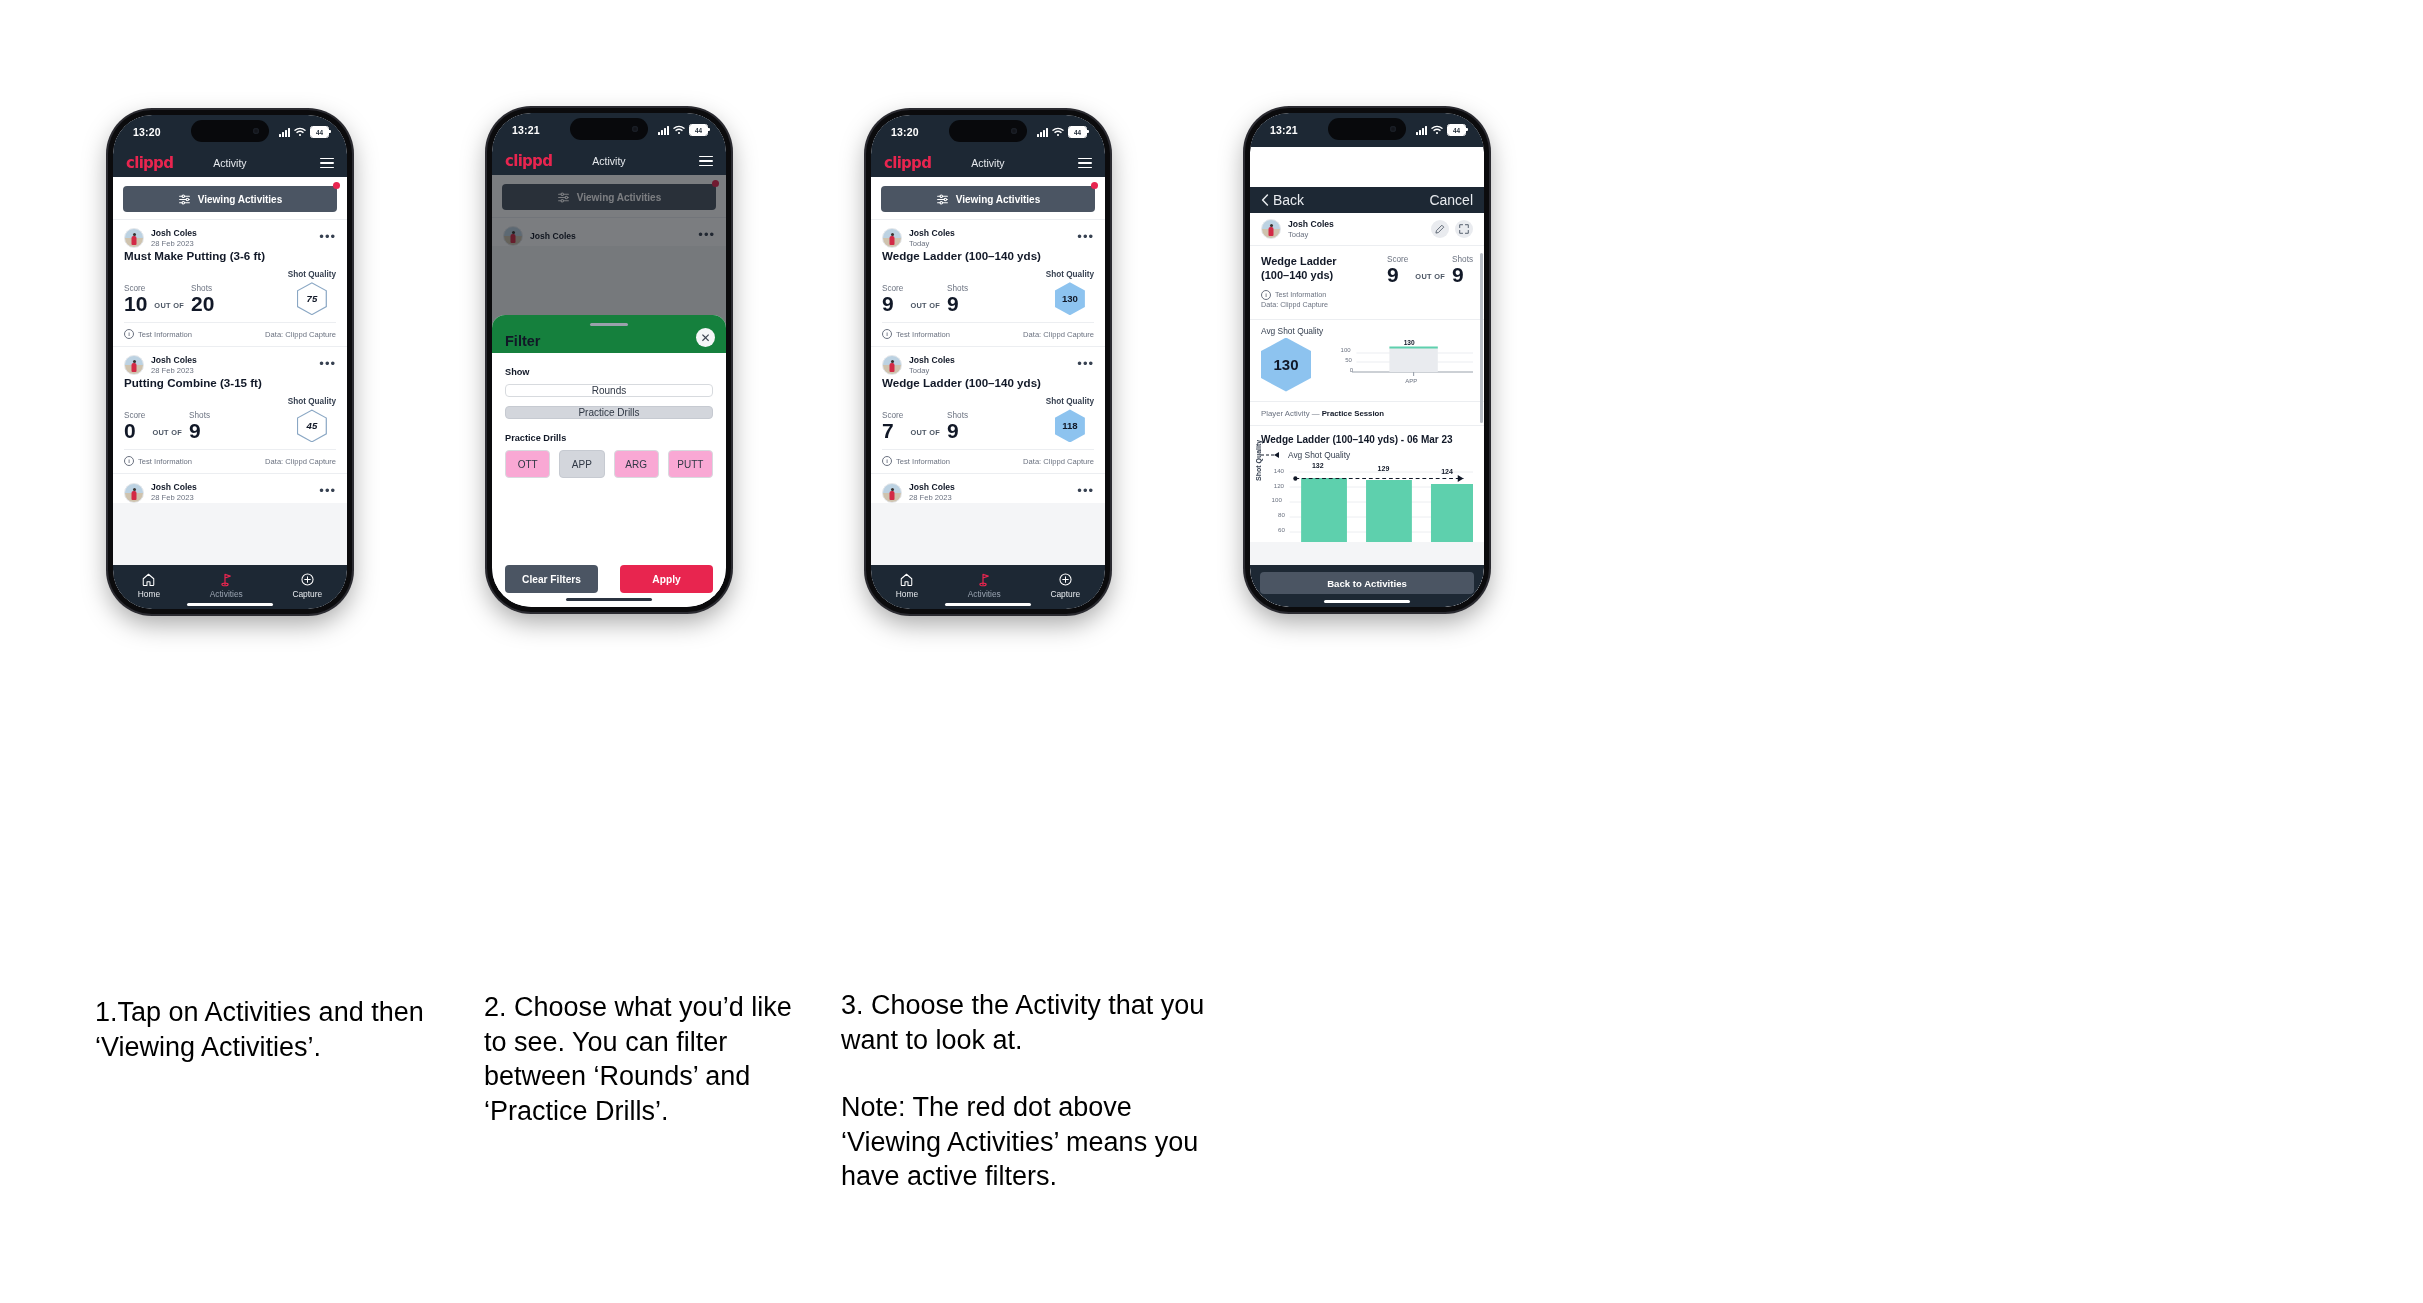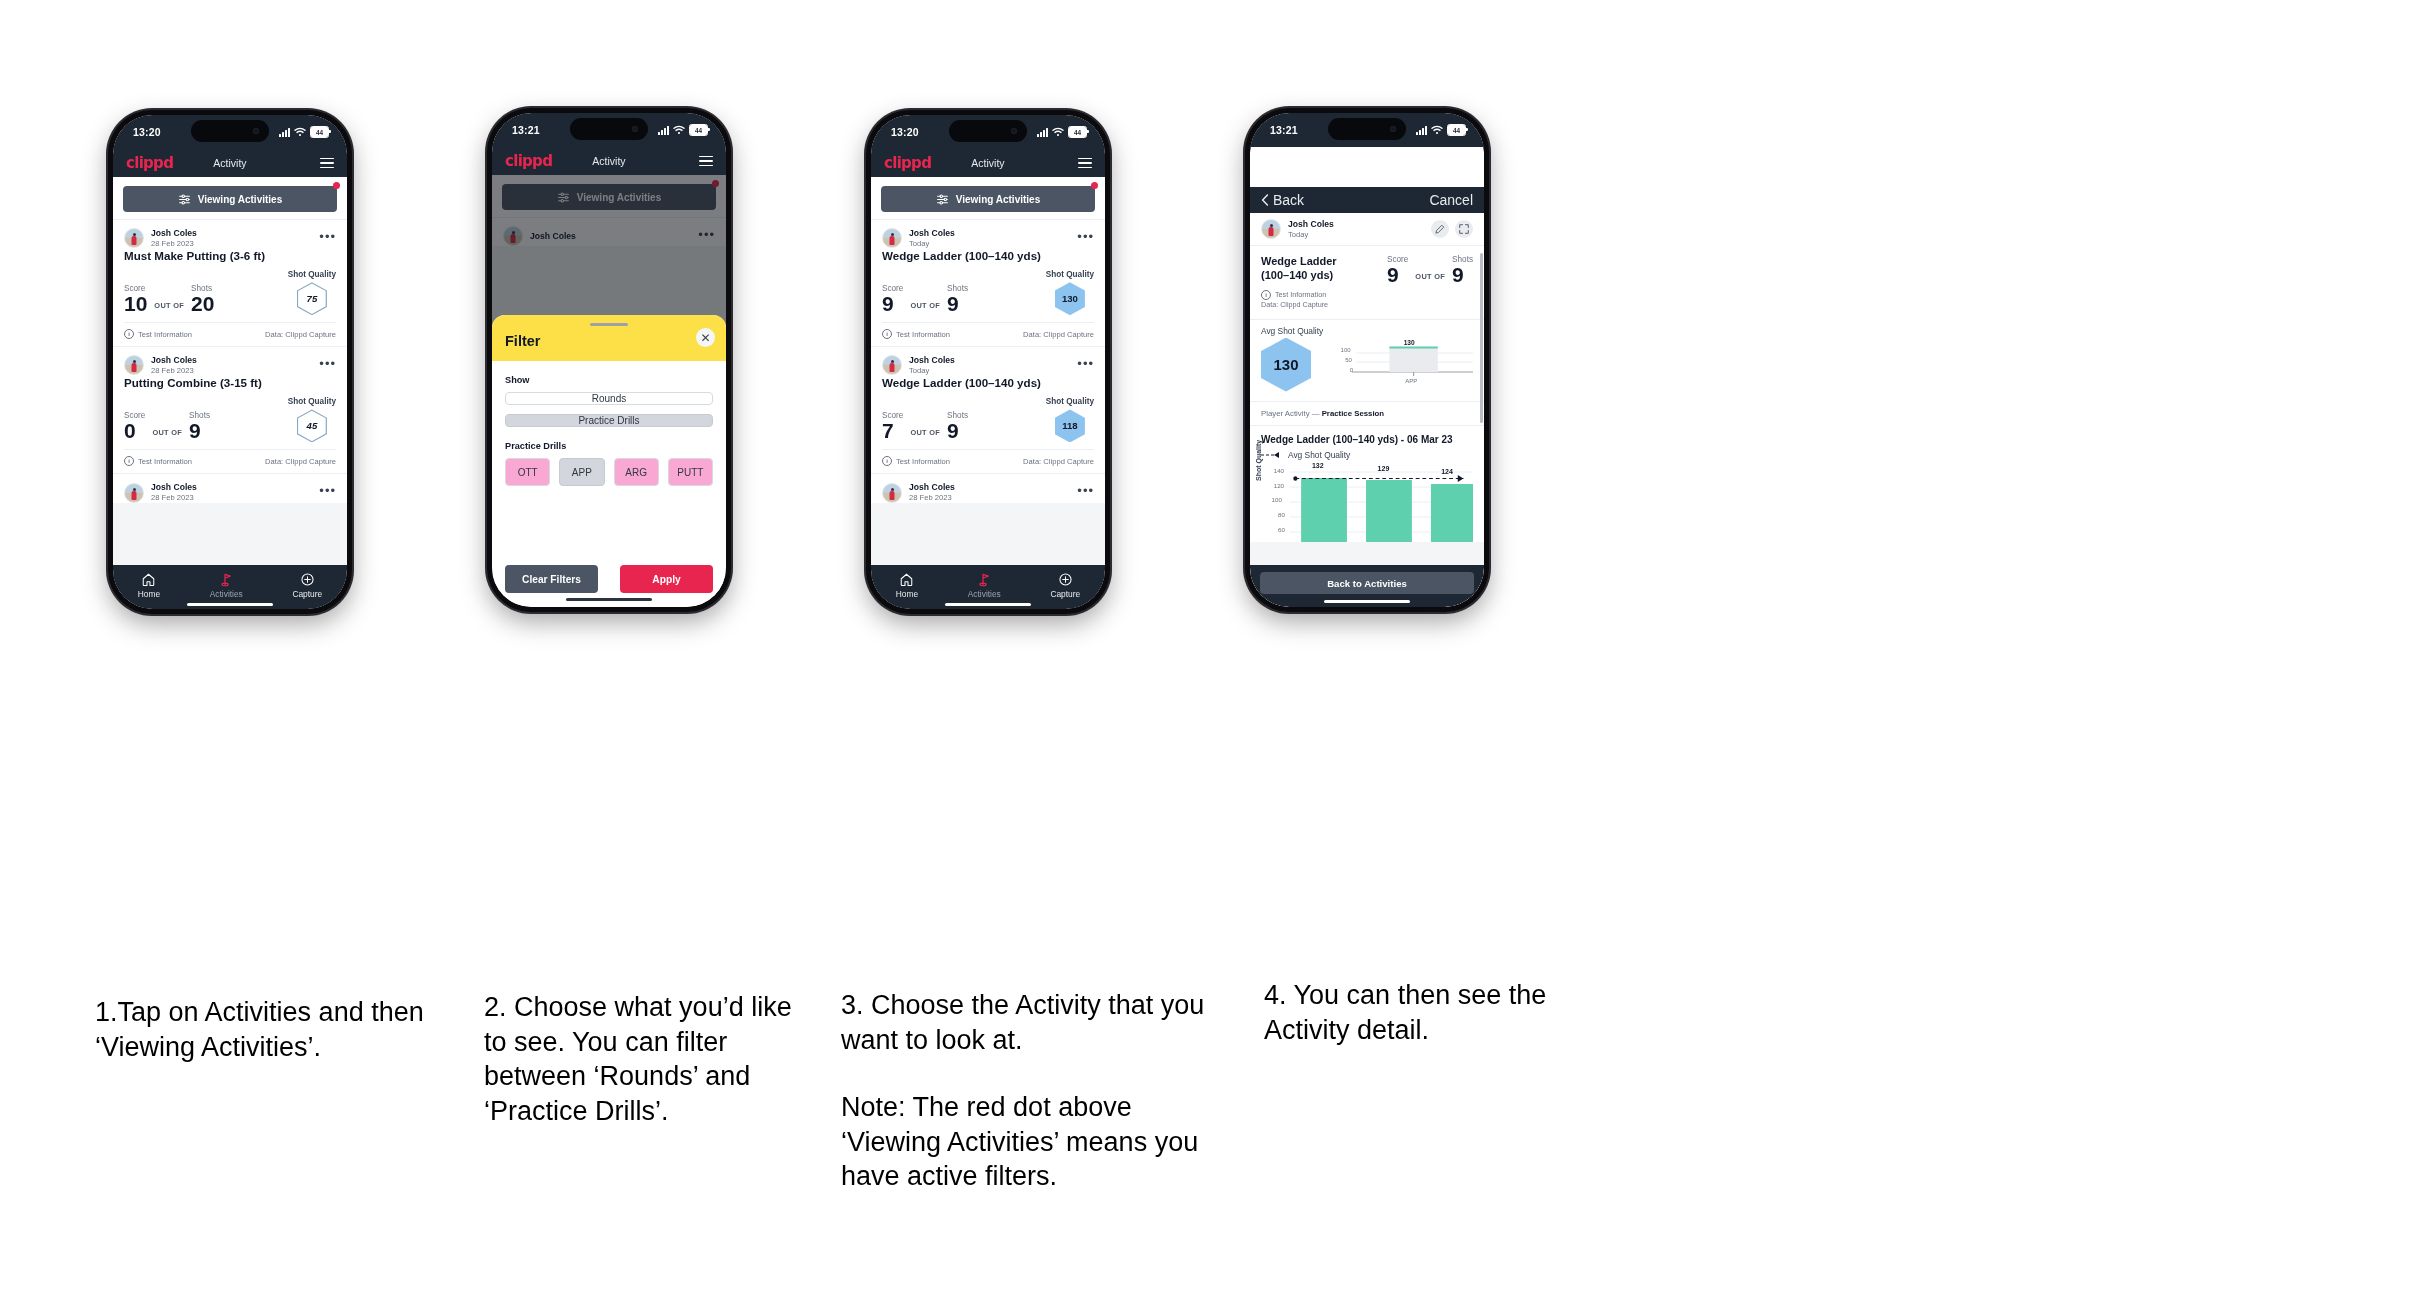--- a/index.html
+++ b/index.html
@@ -88,21 +88,21 @@
           flex:none;position:relative;padding-bottom:4px;}
   .tab{display:flex;flex-direction:column;align-items:center;gap:2px;color:#e7eaee;font-size:8.4px;}
   .tab.active{color:#9aa4b1;}
   .homebar{position:absolute;left:50%;transform:translateX(-50%);bottom:3px;width:86px;height:3.4px;
            border-radius:2px;background:#fff;}
 
   
   .dim{position:absolute;inset:0;background:rgba(15,18,24,.55);}
   .sheet{position:absolute;left:0;right:0;bottom:0;top:140px;background:#fff;border-radius:13px 13px 0 0;
          display:flex;flex-direction:column;overflow:hidden;}
-  .sheet-head{background:#fde047;padding:8px 13px 12px;position:relative;}
+  .sheet-head{background:#15803d;padding:8px 13px 4px;position:relative;}
   .grabber{width:38px;height:3.4px;border-radius:2px;background:#9aa1ac;margin:0 auto 7px;}
   .sheet-title{font-size:14.5px;font-weight:bold;color:#111827;}
   .closebtn{position:absolute;right:11px;top:13px;width:19px;height:19px;border-radius:50%;background:#f5f6f8;
             display:flex;align-items:center;justify-content:center;color:#3b4250;font-size:12px;line-height:1;}
   .sheet-body{flex:1;padding:14px 13px 0;}
   .slabel{font-size:9.2px;font-weight:bold;color:#111827;margin-bottom:7px;}
   .segrow{display:flex;gap:9px;margin-bottom:14px;flex-direction:column;}
   .seg{flex:1;height:26px;border:1px solid #d7dade;border-radius:4px;background:#fff;display:flex;
        align-items:center;justify-content:center;font-size:10px;color:#2f3744;}
   .seg.on{background:#d3d6dc;border-color:#c6cad1;}
@@ -756,15 +756,14 @@
           </div>
         </div>
       </div>
     </div>
   </div>
 
   <div class="caption" style="left:95px;top:995px;width:400px;">1.Tap on Activities and then ‘Viewing Activities’.</div>
   <div class="caption" style="left:484px;top:990px;width:335px;">2. Choose what you’d like to see. You can filter between ‘Rounds’ and ‘Practice Drills’.</div>
   <div class="caption" style="left:841px;top:988px;width:370px;">3. Choose the Activity that you want to look at.</div>
   <div class="caption" style="left:841px;top:1090px;width:370px;">Note: The red dot above ‘Viewing Activities’ means you have active filters.</div>
-  <div class="caption" style="left:1264px;top:978px;width:340px;">4. You can then see the Activity detail.</div>
 
 </div>
 
 </body></html>

